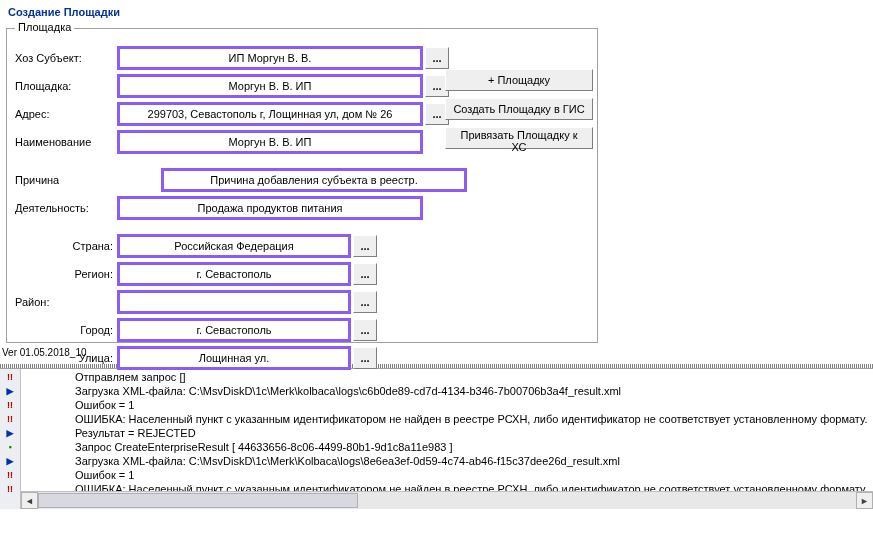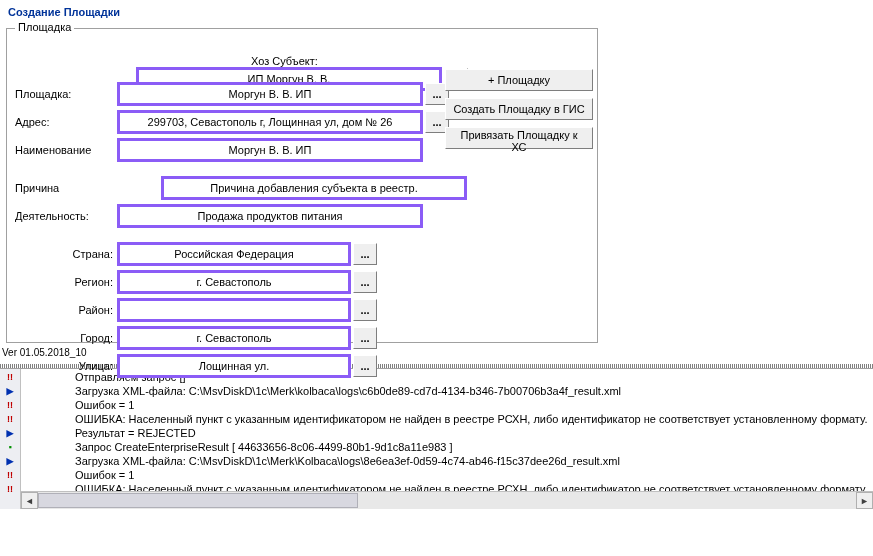--- a/index.html
+++ b/index.html
@@ -189,21 +189,21 @@
   }
 </style>
 </head>
 <body>
 
 <div class="title">Создание Площадки</div>
 
 <div class="groupbox">
   <span class="groupbox-title">Площадка</span>
 
-  <div class="form-row" style="margin-top:20px;flex-direction:column;">
+  <div class="form-row" style="margin-top:12px;">
     <div class="form-label">Хоз Субъект:</div>
     <div class="field-wrap">
       <input type="text" class="wide" value="ИП Моргун В. В." style="">
       <div class="lookup-btn">...</div>
     </div>
   </div>
 
   <div class="form-row">
     <div class="form-label">Площадка:</div>
     <div class="field-wrap">
@@ -251,21 +251,21 @@
 
   <div class="form-row">
     <div class="form-label" style="text-align:right;">Регион:</div>
     <div class="field-wrap">
       <input type="text" class="mid" value="г. Севастополь" style="">
       <div class="lookup-btn">...</div>
     </div>
   </div>
 
   <div class="form-row">
-    <div class="form-label" style="text-align:right;">Район:</div>
+    <div class="form-label" style="">Район:</div>
     <div class="field-wrap">
       <input type="text" class="mid" value="" style="">
       <div class="lookup-btn">...</div>
     </div>
   </div>
 
   <div class="form-row">
     <div class="form-label" style="text-align:right;">Город:</div>
     <div class="field-wrap">
       <input type="text" class="mid" value="г. Севастополь" style="">

